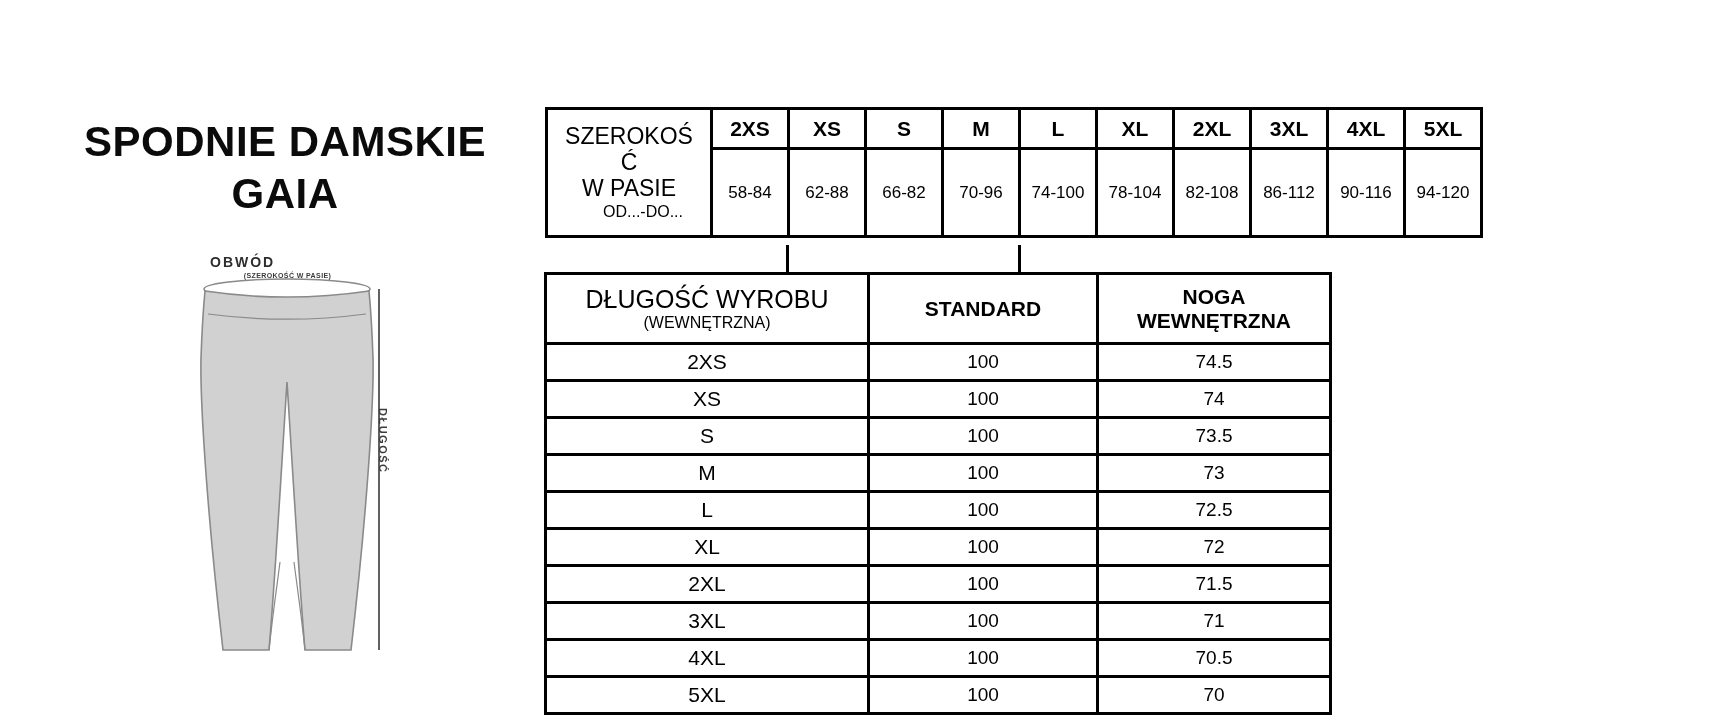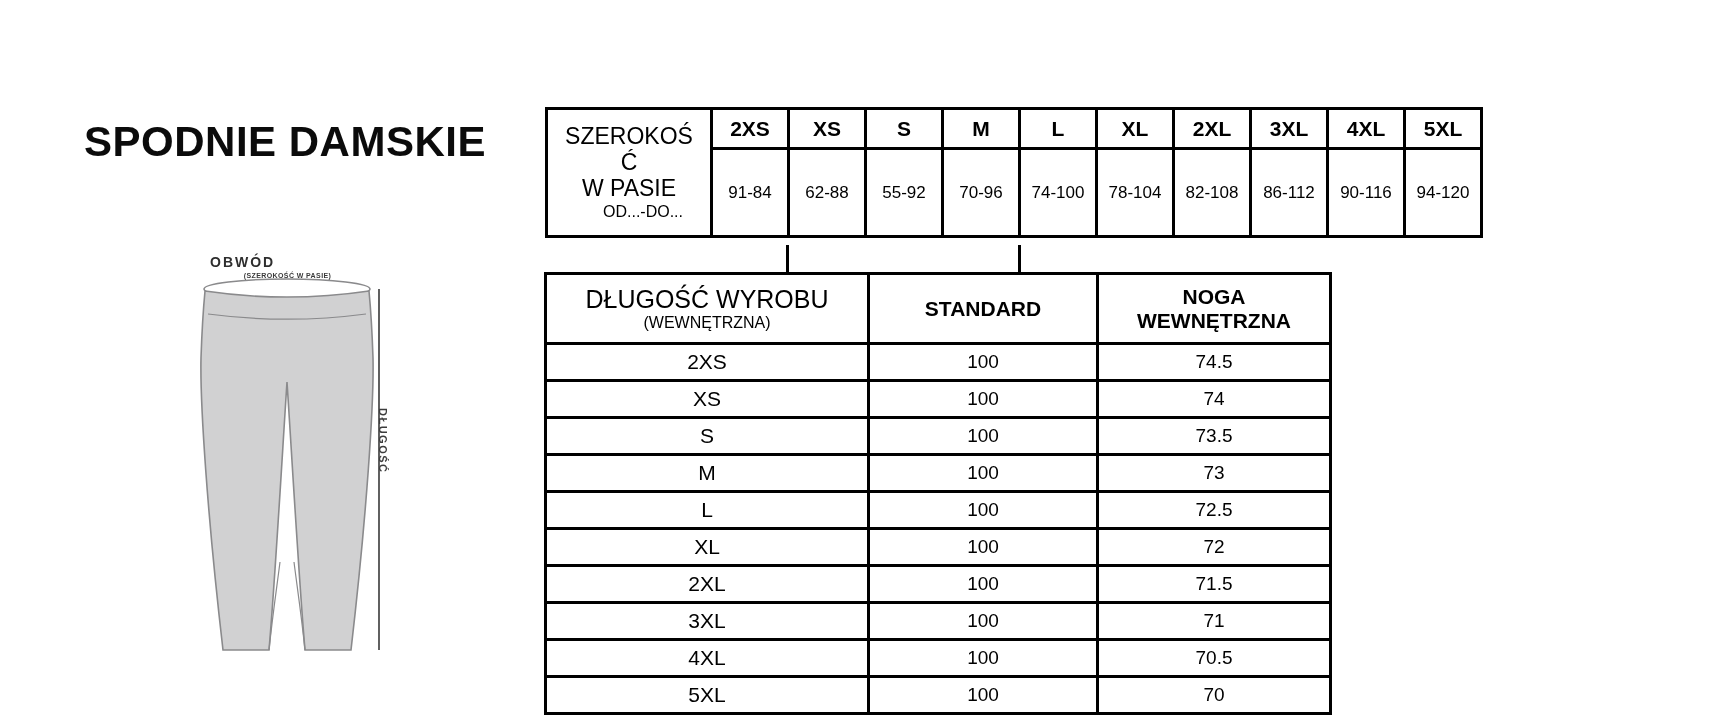--- a/index.html
+++ b/index.html
@@ -55,20 +55,21 @@
   .t2 .sz{font-size:21px;}
   .t2 .val{font-size:19px;}
 </style>
 </head>
 <body>
 
 <div class="canvas">
 
   <div class="title">
     <div>SPODNIE DAMSKIE</div>
+    <div>GAIA</div>
   </div>
 
   <div class="obwod">OBWÓD</div>
   <div class="obwod-sub">(SZEROKOŚĆ W PASIE)</div>
 
   <svg class="pants" width="215" height="410" viewBox="0 0 215 410">
     <ellipse class="outline" cx="104" cy="39" rx="83" ry="10" fill="#ffffff"></ellipse>
     <path class="outline" d="M 22,41 C 20,62 19,78 18,108 C 17,152 24,262 40,400 L 86,400
              C 92,332 100,192 104,132 C 108,192 116,332 122,400 L 168,400
              C 184,262 191,152 190,108 C 189,78 188,62 186,41
@@ -108,23 +109,23 @@
       <td class="size-cell">S</td>
       <td class="size-cell">M</td>
       <td class="size-cell">L</td>
       <td class="size-cell">XL</td>
       <td class="size-cell">2XL</td>
       <td class="size-cell">3XL</td>
       <td class="size-cell">4XL</td>
       <td class="size-cell">5XL</td>
     </tr>
     <tr class="r-vals">
-      <td class="range-cell">91-84</td>
+      <td class="range-cell">58-84</td>
       <td class="range-cell">62-88</td>
-      <td class="range-cell">55-92</td>
+      <td class="range-cell">66-82</td>
       <td class="range-cell">70-96</td>
       <td class="range-cell">74-100</td>
       <td class="range-cell">78-104</td>
       <td class="range-cell">82-108</td>
       <td class="range-cell">86-112</td>
       <td class="range-cell">90-116</td>
       <td class="range-cell">94-120</td>
     </tr>
   </tbody>
     </table>

